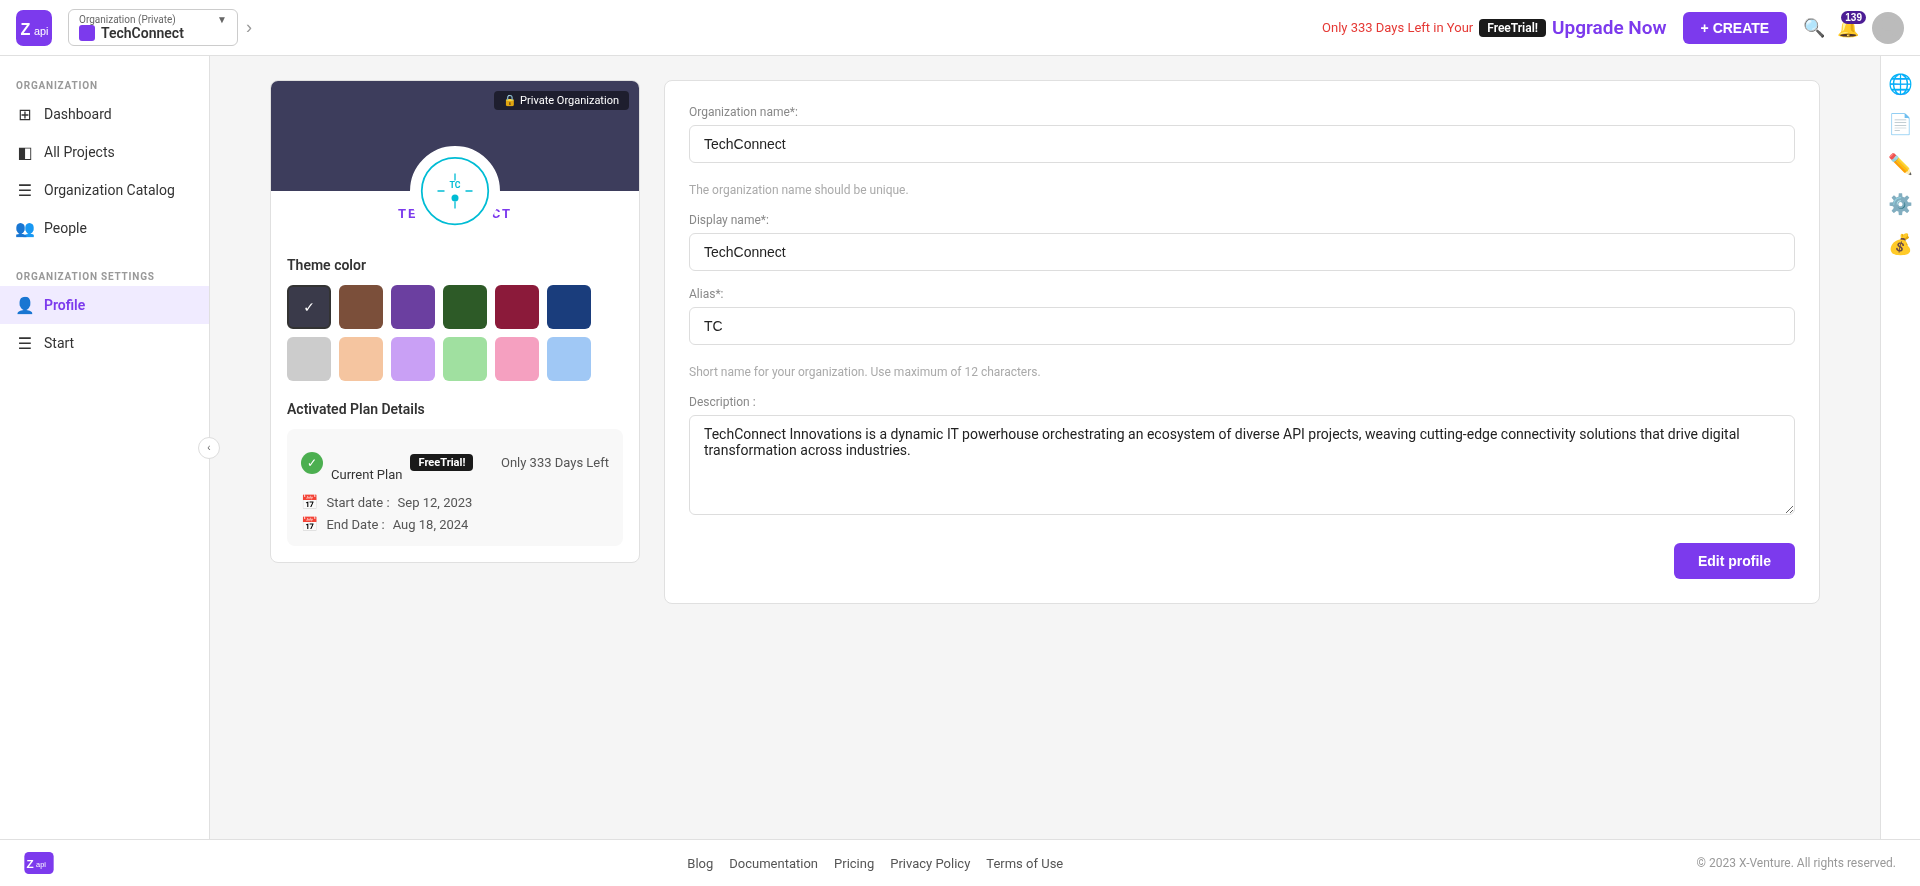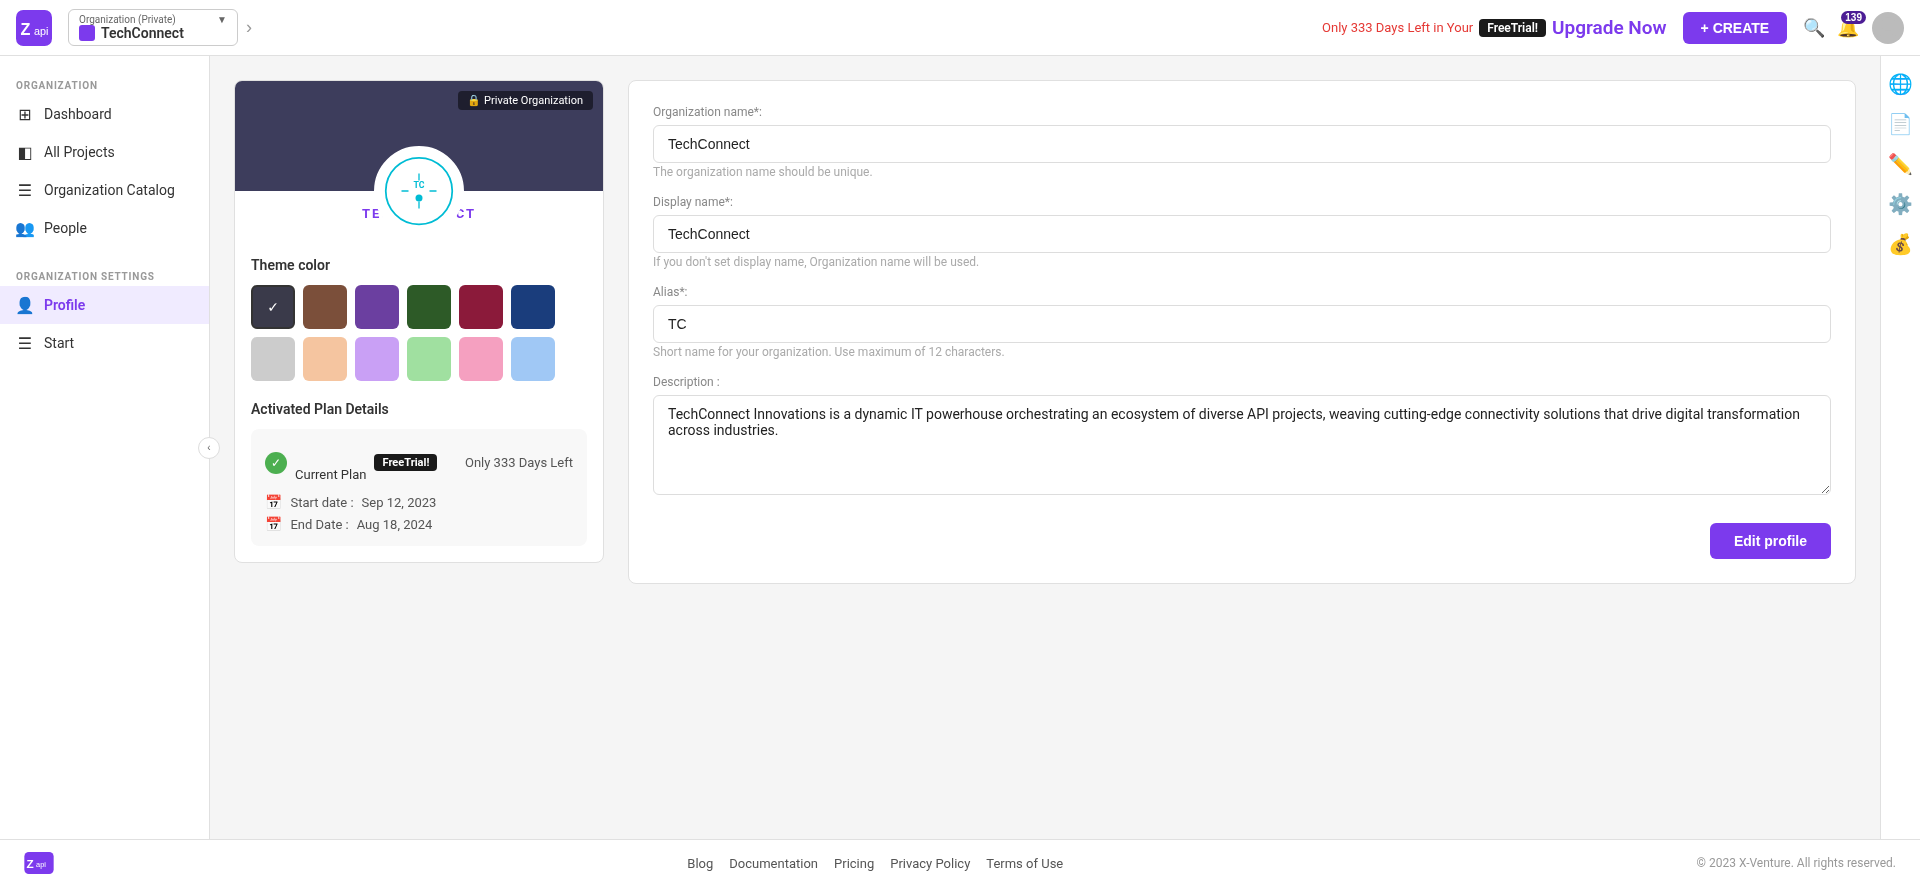--- a/index.html
+++ b/index.html
@@ -36,21 +36,21 @@
     }
     .header-icons { display: flex; align-items: center; gap: 12px; margin-left: 16px; }
     .icon-btn { background: none; border: none; cursor: pointer; font-size: 18px; color: #555; position: relative; }
     .notif-badge {
       position: absolute; top: -6px; right: -6px; background: #4c1d95; color: #fff;
       border-radius: 10px; font-size: 10px; padding: 1px 4px; font-weight: 700;
     }
     .avatar { width: 32px; height: 32px; border-radius: 50%; background: #bbb; overflow: hidden; cursor: pointer; }
 
     
-    .main-layout { display: flex; flex: 1; overflow: hidden; }
+    .main-layout { display: flex; flex: 1; overflow: hidden; gap: 36px; }
 
     
     .sidebar {
       width: 210px; background: #fff; border-right: 1px solid #e0e0e0; flex-shrink: 0;
       display: flex; flex-direction: column; padding: 16px 0;
     }
     .sidebar-section-label {
       font-size: 10px; font-weight: 700; color: #999; letter-spacing: 0.08em;
       padding: 8px 16px 4px; text-transform: uppercase;
     }
@@ -111,21 +111,21 @@
 
     
     .right-panel { flex: 1; }
     .form-card { background: #fff; border-radius: 8px; border: 1px solid #e0e0e0; padding: 24px; }
     .form-group { margin-bottom: 16px; }
     .form-label { font-size: 12px; color: #888; margin-bottom: 6px; display: block; }
     .form-input {
       width: 100%; border: 1px solid #ddd; border-radius: 6px; padding: 10px 14px;
       font-size: 14px; color: #222; background: #fff; outline: none;
     }
-    .form-hint { font-size: 12px; color: #aaa; margin-top: 2px; }
+    .form-hint { font-size: 12px; color: #aaa; margin-top: 20px; }
     .form-textarea {
       width: 100%; border: 1px solid #ddd; border-radius: 6px; padding: 10px 14px;
       font-size: 14px; color: #222; background: #fff; outline: none;
       min-height: 100px; resize: vertical; font-family: inherit;
     }
     .edit-profile-btn {
       background: #7c3aed; color: #fff; border: none; border-radius: 6px;
       padding: 10px 24px; font-size: 14px; font-weight: 600; cursor: pointer;
       float: right; margin-top: 8px;
     }
@@ -314,21 +314,20 @@
       <div class="form-card">
         <div class="form-group">
           <label class="form-label">Organization name*:</label>
           <input class="form-input" type="text" value="TechConnect" style="">
           <div class="form-hint">The organization name should be unique.</div>
         </div>
 
         <div class="form-group">
           <label class="form-label">Display name*:</label>
           <input class="form-input" type="text" value="TechConnect" style="">
-          <div class="form-hint">If you don't set display name, Organization name will be used.</div>
         </div>
 
         <div class="form-group">
           <label class="form-label">Alias*:</label>
           <input class="form-input" type="text" value="TC" style="">
           <div class="form-hint">Short name for your organization. Use maximum of 12 characters.</div>
         </div>
 
         <div class="form-group">
           <label class="form-label">Description :</label>

